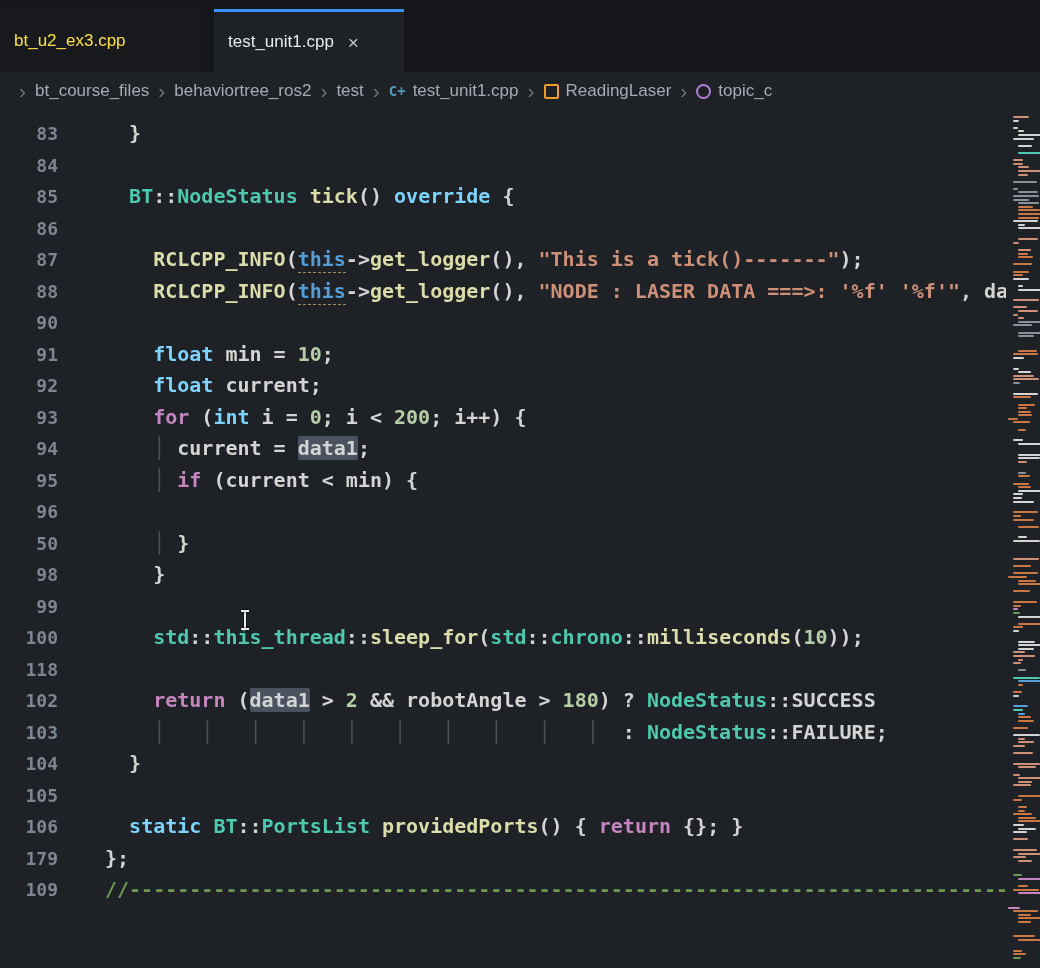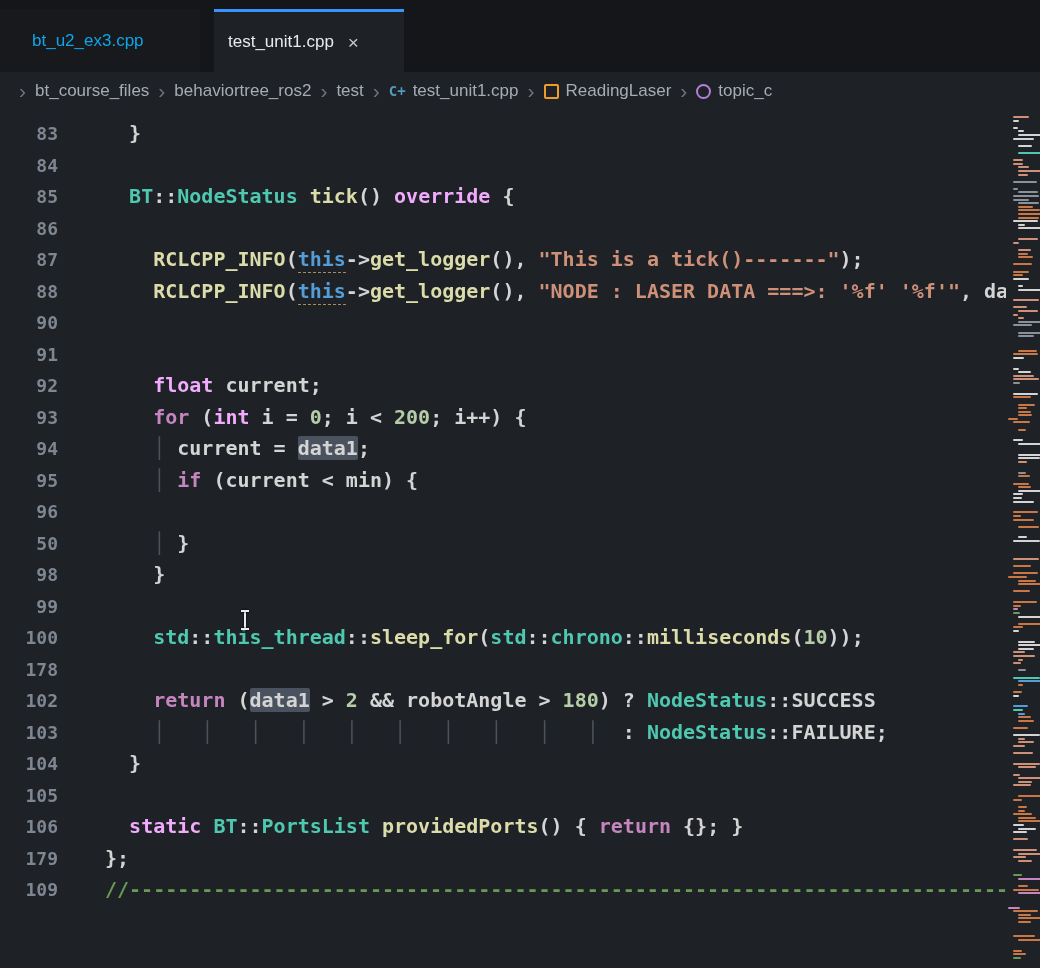--- a/index.html
+++ b/index.html
@@ -2,42 +2,42 @@
 <html><head>
 <meta charset="utf-8">
 <style>
   html,body{margin:0;padding:0;background:#101214;}
   .window{position:relative;width:1040px;height:968px;background:#1e2126;overflow:hidden;
           font-family:"Liberation Sans",sans-serif;}
   
   .tabbar{height:63px;padding-top:9px;background:#141619;display:flex;align-items:stretch;}
   .tab{display:flex;align-items:center;padding:0 14px;cursor:default;position:relative;}
   .tab.inactive{background:#17191c;width:172px;}
-  .tab.inactive .tab-label{color:#0ea5e9;margin-left:18px;}
+  .tab.inactive .tab-label{color:#fde047;}
   .tab.active{background:#1e2126;width:162px;border-top:3px solid #3794ff;margin-left:14px;}
   .tab.active .tab-label{color:#e8eaed;}
   .tab-label{font-size:17px;white-space:nowrap;}
   .tab-close{margin-left:14px;color:#c5c5c5;font-size:19px;line-height:19px;}
   
   .breadcrumb{height:38px;display:flex;align-items:center;padding-left:10px;background:#1e2126;
               color:#9aa0a6;font-size:17px;white-space:nowrap;overflow:hidden;}
   .bc-chevron{color:#6e7681;font-size:21px;margin:0 9px;line-height:20px;}
   .bc-item{color:#a6acb3;}
   .bc-icon{display:inline-flex;align-items:center;justify-content:center;margin-right:7px;vertical-align:middle;}
   .bc-icon.cpp{color:#519aba;font-weight:bold;font-size:14px;font-family:"DejaVu Sans Mono",monospace;}
   .icon-class{width:11px;height:11px;border:2px solid #ee9d28;border-radius:2px;display:inline-block;margin-right:7px;}
   .icon-method{width:11px;height:11px;border:2px solid #b180d7;border-radius:50%;display:inline-block;margin-right:7px;}
   
   .editor{position:absolute;top:110px;left:0;right:0;bottom:0;background:#1e2126;
           font-family:"DejaVu Sans Mono",monospace;font-size:20px;}
   .code-area{padding-top:8px;font-weight:bold;}
   .line{display:flex;height:31.5px;line-height:31.5px;white-space:pre;}
   .ln{width:58px;flex:none;text-align:right;color:#7d8691;font-size:18px;}
   .codeln{margin-left:47px;white-space:pre;overflow:hidden;flex:1;}
-  .p{color:#d4d4d4}.kb{color:#f0abfc}.kp{color:#c586c0}.t{color:#4ec9b0}.f{color:#dcdcaa}
+  .p{color:#d4d4d4}.kb{color:#7dd3fc}.kp{color:#c586c0}.t{color:#4ec9b0}.f{color:#dcdcaa}
   .s{color:#ce9178}.n{color:#b5cea8}.c{color:#6a9955}
   .g{color:#4c525a}
   .hl{background:#49525e;border-radius:2px;color:#d4d4d4}
   .th{color:#569cd6;border-bottom:1px dashed rgba(210,180,120,.75);padding-bottom:1px;}
   
   .minimap{position:absolute;top:0;right:0;bottom:0;width:34px;background:#1e2126;padding:6px 0 0 0;overflow:hidden;}
   .mrow{height:2px;margin-bottom:1.6px;border-radius:1px;}
   
   .ibeam{position:absolute;left:244px;top:500px;width:2px;height:20px;background:#ececec;
          box-shadow:0 0 2px #000;}
@@ -79,31 +79,31 @@
 
   <div class="editor">
     <div class="code-area">
         <div class="line"><span class="ln">83</span><span class="codeln"><span class="p">  }</span></span></div>
         <div class="line"><span class="ln">84</span><span class="codeln"></span></div>
         <div class="line"><span class="ln">85</span><span class="codeln"><span class="p">  </span><span class="t">BT</span><span class="p">::</span><span class="t">NodeStatus</span><span class="p"> </span><span class="f">tick</span><span class="p">() </span><span class="kb">override</span><span class="p"> {</span></span></div>
         <div class="line"><span class="ln">86</span><span class="codeln"></span></div>
         <div class="line"><span class="ln">87</span><span class="codeln"><span class="p">    </span><span class="f">RCLCPP_INFO</span><span class="p">(</span><span class="th">this</span><span class="p">-&gt;</span><span class="f">get_logger</span><span class="p">(), </span><span class="s">"This is a tick()-------"</span><span class="p">);</span></span></div>
         <div class="line"><span class="ln">88</span><span class="codeln"><span class="p">    </span><span class="f">RCLCPP_INFO</span><span class="p">(</span><span class="th">this</span><span class="p">-&gt;</span><span class="f">get_logger</span><span class="p">(), </span><span class="s">"NODE : LASER DATA ===&gt;: '%f' '%f'"</span><span class="p">, data1,</span></span></div>
         <div class="line"><span class="ln">90</span><span class="codeln"></span></div>
-        <div class="line"><span class="ln">91</span></div>
+        <div class="line"><span class="ln">91</span><span class="codeln"><span class="p">    </span><span class="kb">float</span><span class="p"> min = </span><span class="n">10</span><span class="p">;</span></span></div>
         <div class="line"><span class="ln">92</span><span class="codeln"><span class="p">    </span><span class="kb">float</span><span class="p"> current;</span></span></div>
         <div class="line"><span class="ln">93</span><span class="codeln"><span class="p">    </span><span class="kp">for</span><span class="p"> (</span><span class="kb">int</span><span class="p"> i = </span><span class="n">0</span><span class="p">; i &lt; </span><span class="n">200</span><span class="p">; i++) {</span></span></div>
         <div class="line"><span class="ln">94</span><span class="codeln"><span class="p">    </span><span class="g">│</span><span class="p"> current = </span><span class="hl">data1</span><span class="p">;</span></span></div>
         <div class="line"><span class="ln">95</span><span class="codeln"><span class="p">    </span><span class="g">│</span><span class="p"> </span><span class="kp">if</span><span class="p"> (current &lt; min) {</span></span></div>
         <div class="line"><span class="ln">96</span></div>
         <div class="line"><span class="ln">50</span><span class="codeln"><span class="p">    </span><span class="g">│</span><span class="p"> }</span></span></div>
         <div class="line"><span class="ln">98</span><span class="codeln"><span class="p">    }</span></span></div>
         <div class="line"><span class="ln">99</span><span class="codeln"></span></div>
         <div class="line"><span class="ln">100</span><span class="codeln"><span class="p">    </span><span class="t">std</span><span class="p">::</span><span class="t">this_thread</span><span class="p">::</span><span class="f">sleep_for</span><span class="p">(</span><span class="t">std</span><span class="p">::</span><span class="t">chrono</span><span class="p">::</span><span class="f">milliseconds</span><span class="p">(</span><span class="n">10</span><span class="p">));</span></span></div>
-        <div class="line"><span class="ln">178</span><span class="codeln"></span></div>
+        <div class="line"><span class="ln">118</span><span class="codeln"></span></div>
         <div class="line"><span class="ln">102</span><span class="codeln"><span class="p">    </span><span class="kp">return</span><span class="p"> (</span><span class="hl">data1</span><span class="p"> &gt; </span><span class="n">2</span><span class="p"> &amp;&amp; robotAngle &gt; </span><span class="n">180</span><span class="p">) ? </span><span class="t">NodeStatus</span><span class="p">::SUCCESS</span></span></div>
         <div class="line"><span class="ln">103</span><span class="codeln"><span class="p">    </span><span class="g">│   │   │   │   │   │   │   │   │   │</span><span class="p">  : </span><span class="t">NodeStatus</span><span class="p">::FAILURE;</span></span></div>
         <div class="line"><span class="ln">104</span><span class="codeln"><span class="p">  }</span></span></div>
         <div class="line"><span class="ln">105</span><span class="codeln"></span></div>
         <div class="line"><span class="ln">106</span><span class="codeln"><span class="p">  </span><span class="kb">static</span><span class="p"> </span><span class="t">BT</span><span class="p">::</span><span class="t">PortsList</span><span class="p"> </span><span class="f">providedPorts</span><span class="p">() { </span><span class="kp">return</span><span class="p"> {}; }</span></span></div>
         <div class="line"><span class="ln">179</span><span class="codeln"><span class="p">};</span></span></div>
         <div class="line"><span class="ln">109</span><span class="codeln"><span class="c">//------------------------------------------------------------------------------------</span></span></div>
       </div>
     <div class="minimap">
         <div class="mrow" style="margin-left:7px;width:16px;background:#ce9178"></div>

